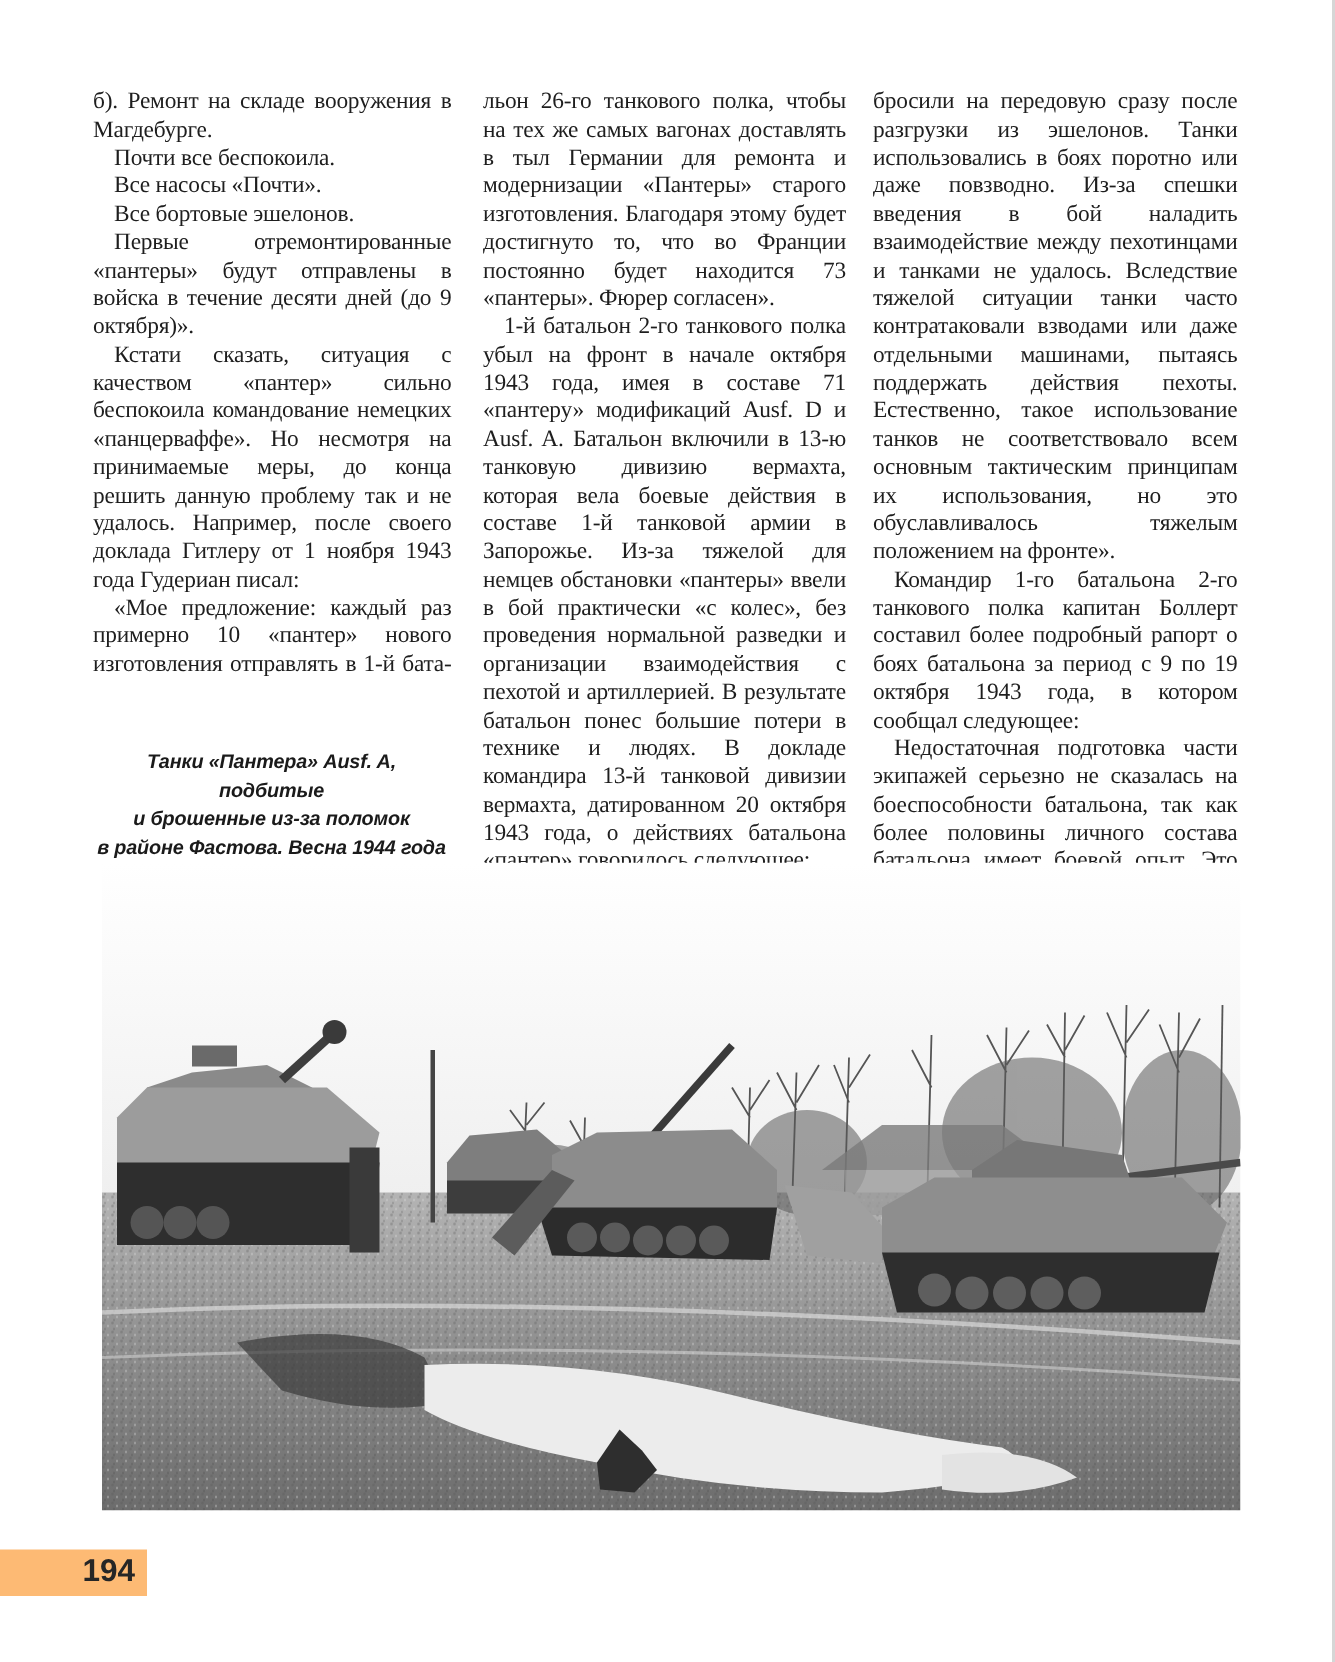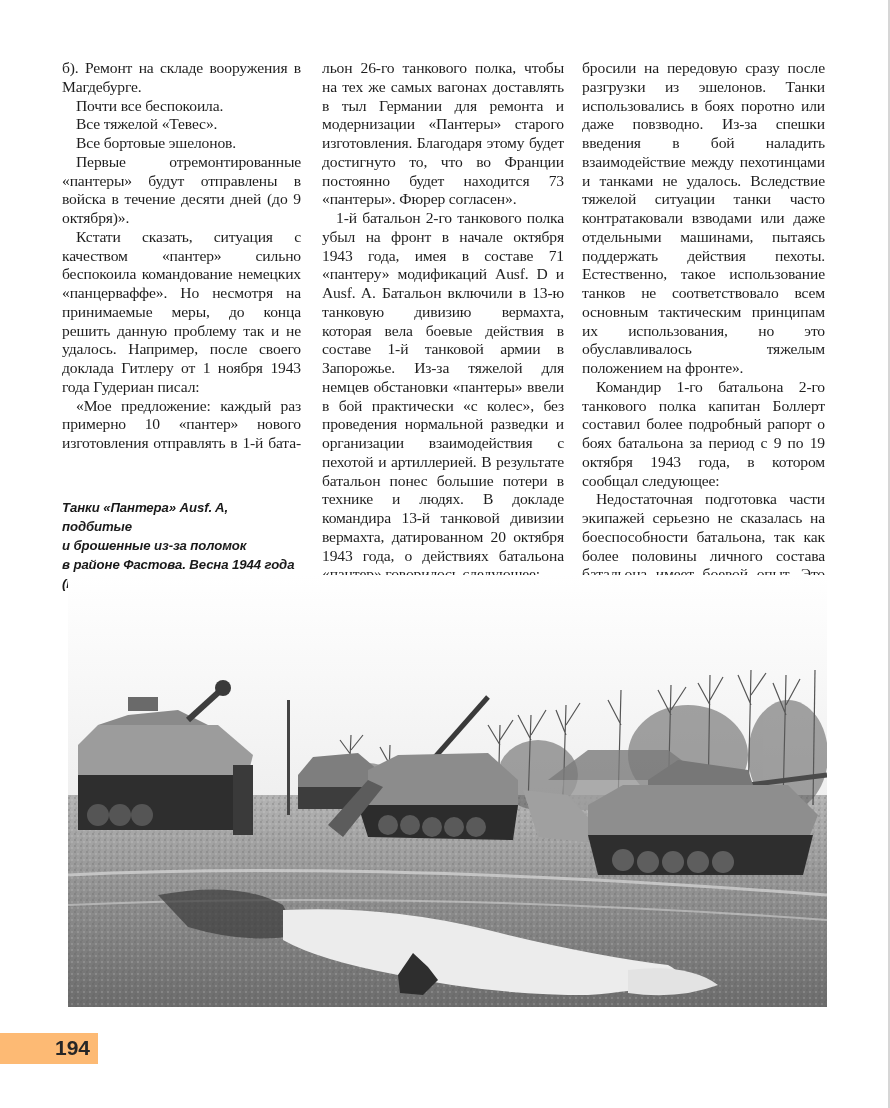--- a/index.html
+++ b/index.html
@@ -5,35 +5,35 @@
   html, body { margin:0; padding:0; }
   body { width:890px; height:1108px; background:#ffffff; position:relative; overflow:hidden; font-family:"Liberation Serif", serif; color:#1e1e1e; }
   .page-edge { position:absolute; right:0; top:0; width:2px; height:1108px; background:#d6d6d6; }
   .col { position:absolute; top:44px; font-size:15.6px; line-height:18.75px; text-align:justify; letter-spacing:-0.15px;margin-top:15px; }
   .col p { margin:0; text-indent:0; }
   .col p.ind { text-indent:14px; }
   .col p.last { text-align-last:justify; }
   #col1 { left:62px; width:239px; }
   #col2 { left:322px; width:242px; }
   #col3 { left:582px; width:243px; }
-  .caption { position:absolute; left:62px; top:498px; width:238px; font-family:"Liberation Sans", sans-serif; font-weight:bold; font-style:italic; font-size:13.2px; line-height:19px; text-align:left; color:#1a1a1a; letter-spacing:-0.1px; }
+  .caption { position:absolute; left:62px; top:498px; width:238px; font-family:"Liberation Sans", sans-serif; font-weight:bold; font-style:italic; font-size:13.2px; line-height:19px; text-align:center; color:#1a1a1a; letter-spacing:-0.1px; }
   .photo { position:absolute; left:68px; top:575px; width:759px; height:432px; }
   .photo svg { display:block; width:100%; height:100%; }
   .pagenum-box { position:absolute; left:0; top:1033px; width:98px; height:31px; background:#fdba74; }
   .pagenum { position:absolute; right:8px; top:3px; font-family:"Liberation Sans", sans-serif; font-weight:bold; font-size:21px; color:#262626; }
 </style>
 </head>
 <body>
 
 <div class="page-edge"></div>
 
 <div class="col" id="col1">
   <p>б). Ремонт на складе вооружения в Магдебурге.</p>
   <p class="ind">Почти все беспокоила.</p>
-  <p class="ind">Все тяжелой «Тевес».</p>
+  <p class="ind">Все насосы «Почти».</p>
   <p class="ind">Все бортовые эшелонов.</p>
   <p class="ind">Первые отремонтированные «пантеры» будут отправлены в войска в течение десяти дней (до 9 октября)».</p>
   <p class="ind">Кстати сказать, ситуация с качеством «пантер» сильно беспокоила командование немецких «панцерваффе». Но несмотря на принимаемые меры, до конца решить данную проблему так и не удалось. Например, после своего доклада Гитлеру от 1 ноября 1943 года Гудериан писал:</p>
   <p class="ind last">«Мое предложение: каждый раз примерно 10 «пантер» нового изготовления отправлять в 1-й бата-</p>
 </div>
 
 <div class="caption">
   <div>Танки «Пантера» Ausf. A, подбитые</div>
   <div>и брошенные из-за поломок</div>
   <div>в районе Фастова. Весна 1944 года</div>

